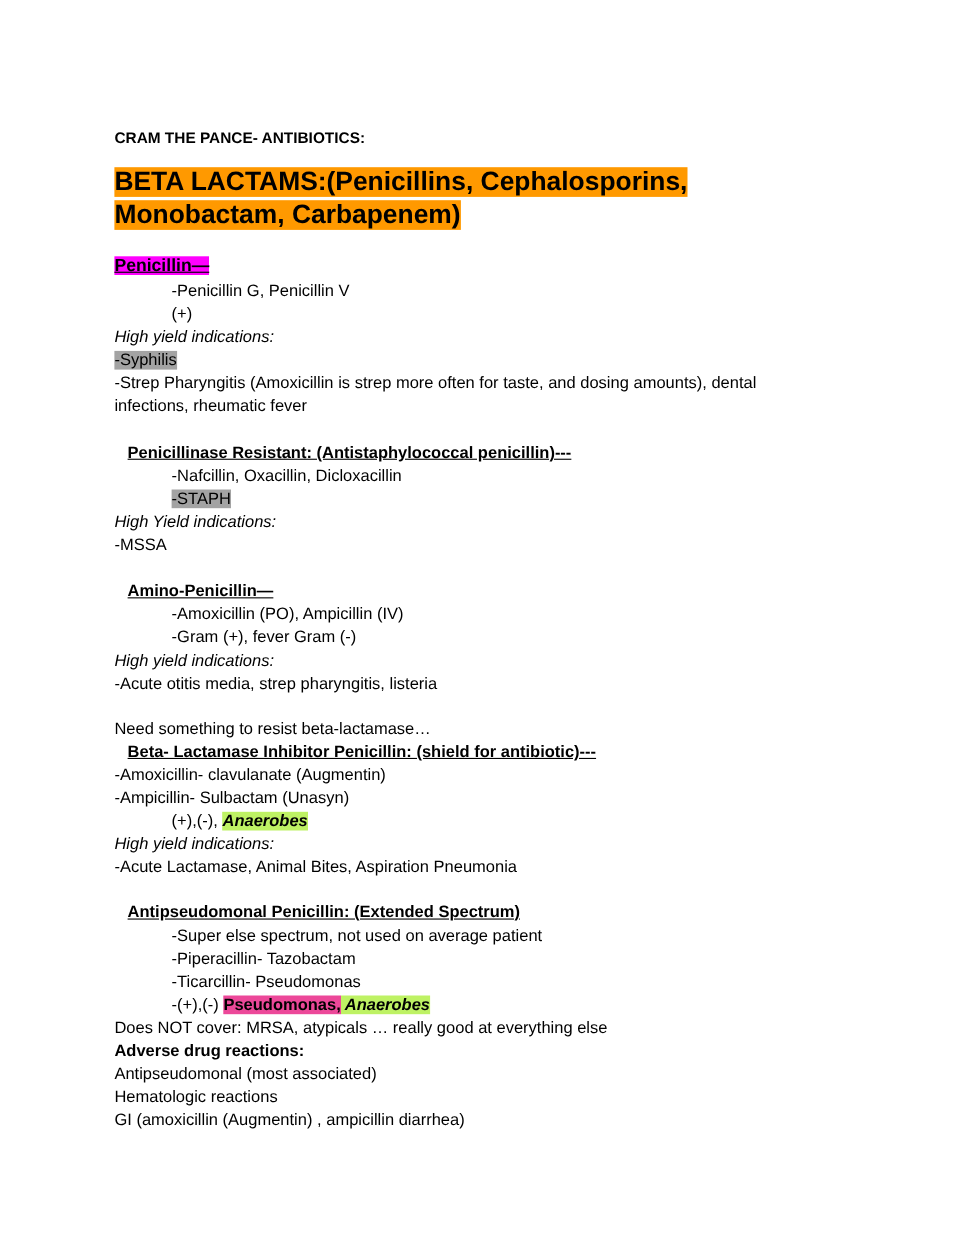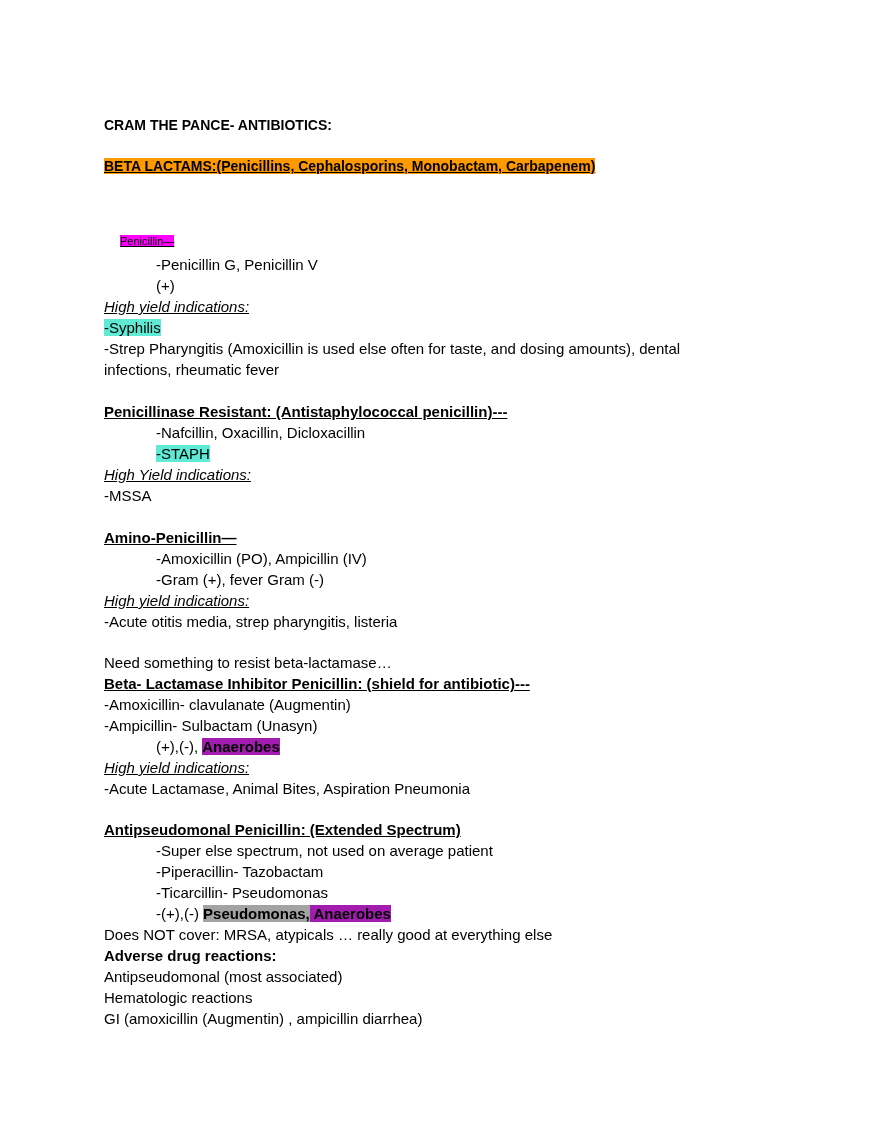--- a/index.html
+++ b/index.html
@@ -3,48 +3,48 @@
 <meta charset="utf-8">
 <style>
   html, body { margin: 0; padding: 0; background: #ffffff; }
   body {
     width: 880px; height: 1139px; position: relative; overflow: hidden;
     font-family: "Liberation Sans", sans-serif; color: #000;
   }
   .page { position: absolute; left: 104px; top: 0; width: 680px; }
   .title { position: absolute; top: 117px; font-size: 14px; font-weight: bold; white-space: nowrap; }
   .h1 {
-    position: absolute; top: 151px; font-size: 14px; font-weight: bold;
-    text-decoration: underline; line-height: 30px; width: 640px;
+    position: absolute; top: 151px; font-size: 24px; font-weight: bold;
+    line-height: 30px; width: 640px;
   }
   .h1 span { background: #ff9900; box-decoration-break: clone; -webkit-box-decoration-break: clone; }
   .line { position: absolute; font-size: 15px; line-height: 21px; white-space: nowrap; }
   .ind { left: 52px; text-align: center; }
-  .it { font-style: italic; text-decoration: underline; }
+  .it { font-style: italic; }
   .b { font-weight: bold; }
-  .u { text-decoration: underline; }
+  .u { text-decoration: underline; margin-left: 12px; }
   .magenta { background: #ff00ff; }
-  .pink { background: #5eead4; }
-  .cyan { background: #a21caf; }
-  .green { background: #a3a3a3; }
-  .h2 { font-size: 11px; font-weight: normal; text-decoration: underline; margin-left: 16px; }
+  .pink { background: #a3a3a3; }
+  .cyan { background: #bef264; font-style: italic; }
+  .green { background: #ec4899; }
+  .h2 { font-size: 16px; font-weight: bold; text-decoration: underline; }
 </style>
 </head>
 <body>
 
 <div class="page">
   <div class="title">CRAM THE PANCE- ANTIBIOTICS:</div>
   <div class="h1"><span>BETA LACTAMS:(Penicillins, Cephalosporins, Monobactam, Carbapenem)</span></div>
 
   <div class="line h2" style="top:231px"><span class="magenta">Penicillin—</span></div>
   <div class="line ind" style="top:254px">-Penicillin G, Penicillin V</div>
   <div class="line ind" style="top:275px">(+)</div>
   <div class="line it" style="top:296px">High yield indications:</div>
   <div class="line" style="top:317px"><span class="pink">-Syphilis</span></div>
-  <div class="line" style="top:338px">-Strep Pharyngitis (Amoxicillin is used else often for taste, and dosing amounts), dental</div>
+  <div class="line" style="top:338px">-Strep Pharyngitis (Amoxicillin is strep more often for taste, and dosing amounts), dental</div>
   <div class="line" style="top:359px">infections, rheumatic fever</div>
 
   <div class="line b u" style="top:401px">Penicillinase Resistant: (Antistaphylococcal penicillin)---</div>
   <div class="line ind" style="top:422px">-Nafcillin, Oxacillin, Dicloxacillin</div>
   <div class="line ind" style="top:443px"><span class="pink">-STAPH</span></div>
   <div class="line it" style="top:464px">High Yield indications:</div>
   <div class="line" style="top:485px">-MSSA</div>
 
   <div class="line b u" style="top:527px">Amino-Penicillin—</div>
   <div class="line ind" style="top:548px">-Amoxicillin (PO), Ampicillin (IV)</div>

